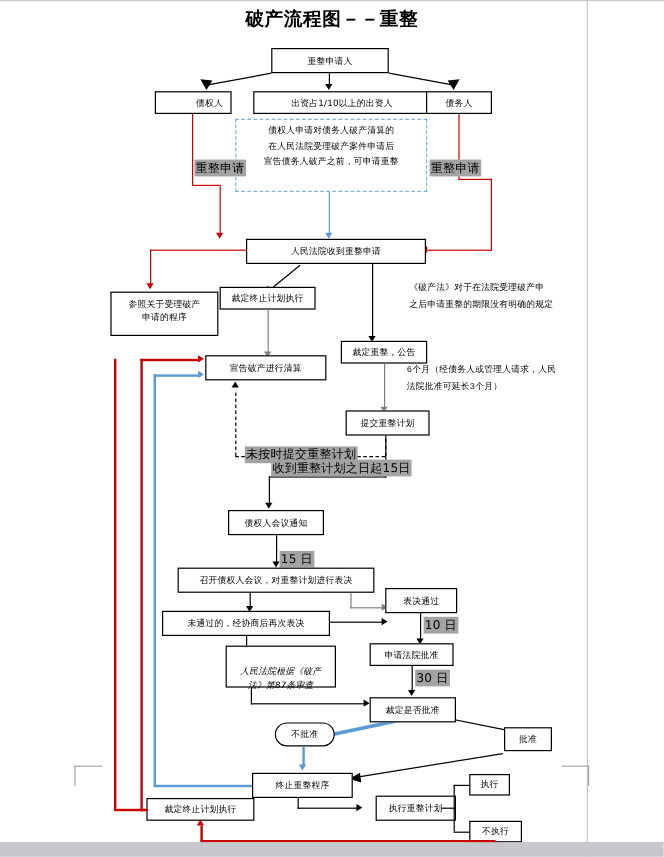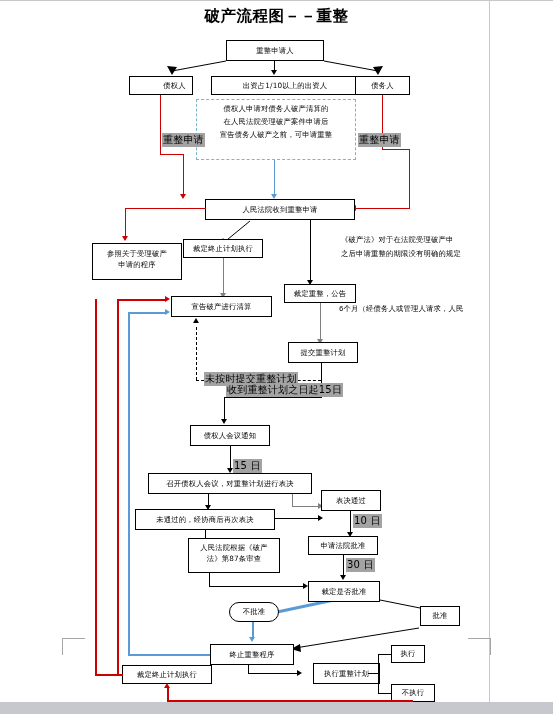--- a/index.html
+++ b/index.html
@@ -200,20 +200,21 @@
 
   <div class="v g" style="left:223px;top:258px;height:37px;"></div>
   <div class="arrow ad g" style="left:220px;top:293px;"></div>
 
   <div class="box" style="left:171px;top:296px;width:101px;height:21px;">宣告破产进行清算</div>
 
   <div class="box" style="left:284px;top:284px;width:72px;height:19px;text-align:center;">裁定重整，公告</div>
 
   <div class="note" style="left:339px;top:303px;font-family:Liberation Mono, monospace;">
     <span>6个月（经债务人或管理人请求，人民</span>
+    <span>法院批准可延长3个月）</span>
   </div>
 
   <div class="v g" style="left:320px;top:303px;height:38px;"></div>
   <div class="arrow ad g" style="left:317px;top:339px;"></div>
 
   <div class="h r t2" style="left:117px;top:299px;width:50px;"></div>
   <div class="arrow ar r" style="left:165px;top:296px;"></div>
   <div class="v r t2" style="left:117px;top:299px;height:376px;"></div>
   <div class="h r t2" style="left:117px;top:674px;width:27px;"></div>
 
@@ -258,21 +259,21 @@
   <div class="h k" style="left:275px;top:518px;width:46px;"></div>
   <div class="arrow ar k" style="left:318px;top:515px;"></div>
 
   <div class="v k" style="left:205px;top:530px;height:14px;"></div>
   <div class="arrow ad k" style="left:202px;top:542px;"></div>
 
   <div class="v k" style="left:350px;top:511px;height:23px;"></div>
   <div class="arrow ad k" style="left:347px;top:532px;"></div>
   <div class="lbl" style="left:353px;top:514px;">10 日</div>
 
-  <div class="box multi" style="left:163px;top:538px;width:92px;height:35px;padding-top:3px;">
+  <div class="box multi" style="left:163px;top:538px;width:92px;height:35px;padding-top:15px;font-style:italic;">
     <span>人民法院根据《破产</span>
     <span>法》第87条审查</span>
   </div>
 
   <div class="box" style="left:308px;top:536px;width:70px;height:19px;">申请法院批准</div>
 
   <div class="v k" style="left:209px;top:573px;height:14px;"></div>
   <div class="h k" style="left:209px;top:586px;width:97px;"></div>
   <div class="arrow ar k" style="left:303px;top:583px;"></div>
 

